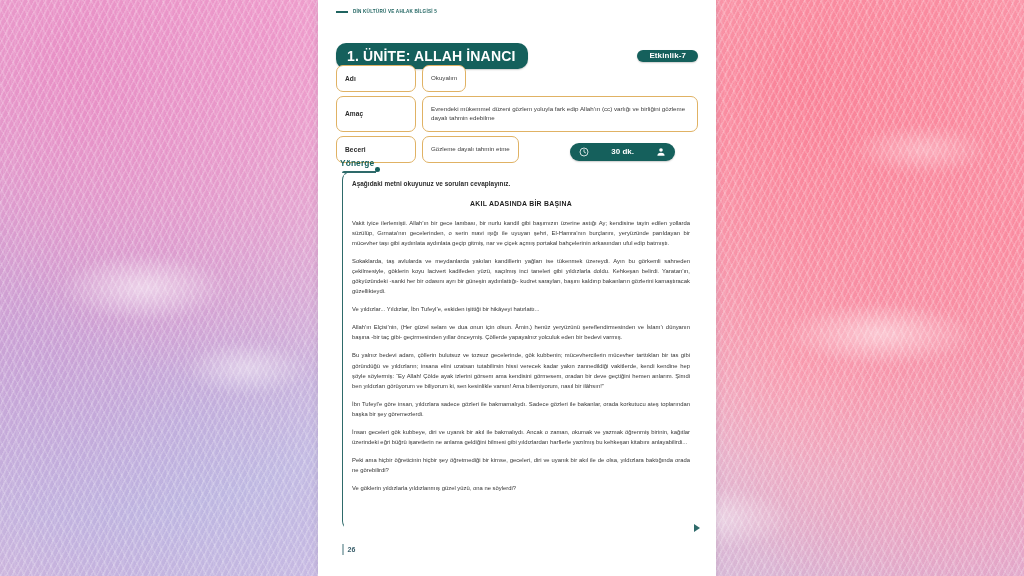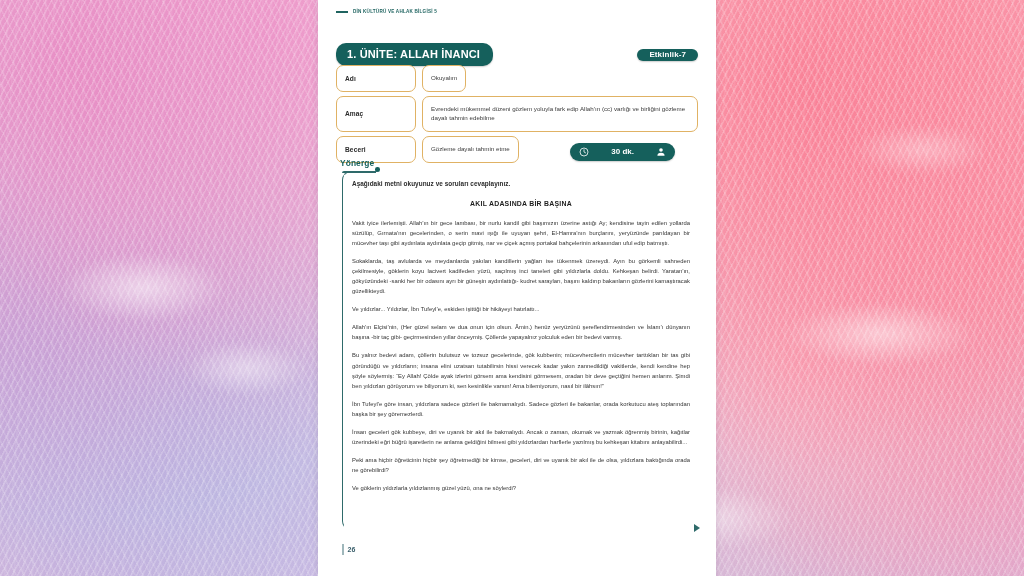--- a/index.html
+++ b/index.html
@@ -100,21 +100,21 @@
   }
   .pill {
     background: #15605c;
     color: #ffffff;
     border-radius: 10px;
     font-weight: 700;
     line-height: 1;
     white-space: nowrap;
     box-shadow: 0 1px 1.6px rgba(0,0,0,0.2);
   }
-  .pill-unit { font-size: 11px; padding: 6px 13px 6px 11px; letter-spacing: .15px; }
+  .pill-unit { font-size: 14px; padding: 6px 13px 6px 11px; letter-spacing: .15px; }
   .pill-activity { font-size: 8px; padding: 2px 12px; letter-spacing: .1px; }
 
   
   .info-table {
     position: absolute;
     left: 18px;
     top: 65px;
     width: 362px;
   }
   .info-row { display: flex; gap: 6px; margin-bottom: 4px; }

